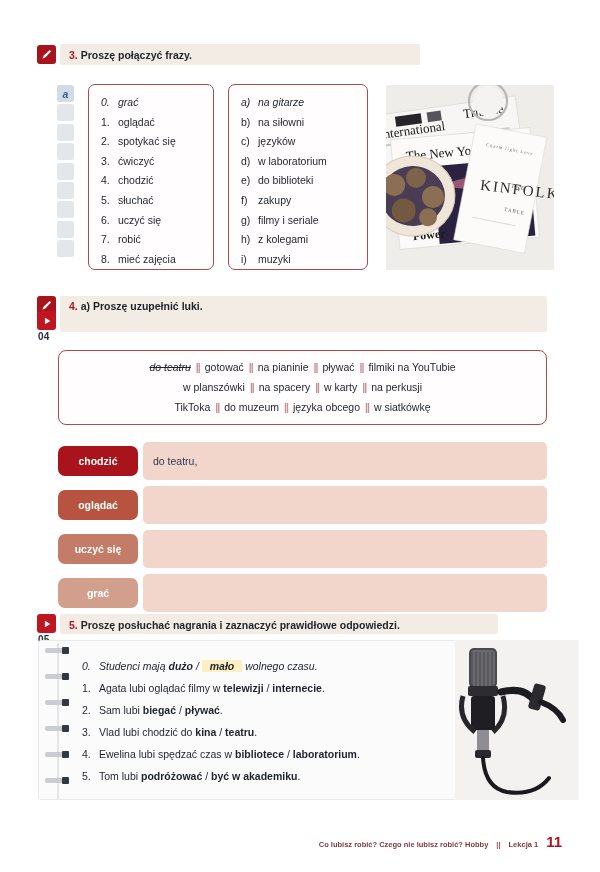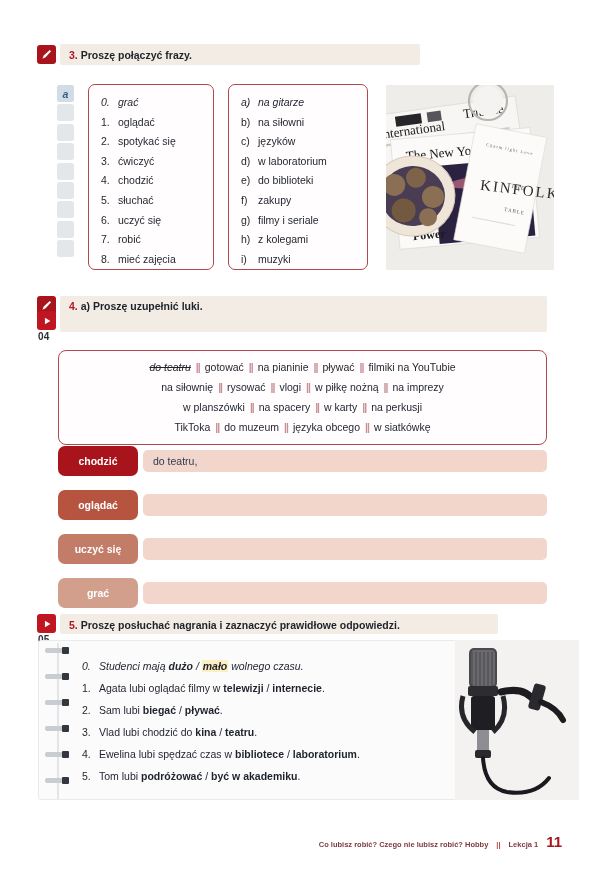--- a/index.html
+++ b/index.html
@@ -100,21 +100,21 @@
     position: absolute; left: 58px; width: 489px; height: 30px;
     display: flex; align-items: center;
   }
   .ans-label {
     width: 80px; height: 30px; border-radius: 7px;
     display: flex; align-items: center; justify-content: center;
     color: #ffffff; font-size: 10.5px; font-weight: bold;
     flex-shrink: 0; z-index: 2;
   }
   .ans-line {
-    flex: 1; height: 22px; margin-left: 5px;
+    flex: 1; height: 38px; margin-left: 5px;
     background: #f2d5cb; border-radius: 5px;
     display: flex; align-items: center;
     padding-left: 10px;
     font-size: 10.5px; color: #2f3b52;
   }
 
   
   .notebook {
     position: absolute; left: 38px; top: 640px;
     width: 460px; height: 160px;
@@ -143,21 +143,21 @@
     position: absolute; left: 57px; top: 643px;
     width: 1.5px; height: 156px; background: #e3e5e8;
   }
   .q-list { position: absolute; left: 82px; top: 655px; width: 380px; }
   .q-row {
     display: flex; font-size: 10.5px; line-height: 22px; color: #1e222b;
   }
   .q-row .qn { width: 17px; flex-shrink: 0; }
   .q-row.example { font-style: italic; }
   .q-row b { font-weight: bold; }
-  .hl { background: #fcf0c2; padding: 0 1px; }
+  .hl { background: #fcf0c2; padding: 0 8px; }
 
   
   .footer {
     position: absolute; left: 0; bottom: 22px; width: 600px;
     display: flex; align-items: baseline; justify-content: flex-end;
     padding-right: 38px; gap: 8px;
   }
   .footer-text { font-size: 7.5px; color: #7d3a3f; font-weight: bold; }
   .footer-sep { color: #b0484c; }
   .footer-page { font-size: 15px; font-weight: bold; color: #a8131c; }
@@ -325,23 +325,20 @@
       <path d="M3.5 2 L10 6 L3.5 10 Z" fill="#fff"></path>
     </svg>
 </div>
 <div class="audio-num" style="left:38px; top:331px;">04</div>
 
 <div class="wordbank">
   <div class="wb-line">
     <span class="wb-used">do teatru</span><span class="wb-sep">||</span><span>gotować</span><span class="wb-sep">||</span><span>na pianinie</span><span class="wb-sep">||</span><span>pływać</span><span class="wb-sep">||</span><span>filmiki na YouTubie</span>
   </div>
   <div class="wb-line">
-    <span>na siłownię</span><span class="wb-sep">||</span><span>rysować</span><span class="wb-sep">||</span><span>vlogi</span><span class="wb-sep">||</span><span>w piłkę nożną</span><span class="wb-sep">||</span><span>na imprezy</span>
-  </div>
-  <div class="wb-line">
     <span>w planszówki</span><span class="wb-sep">||</span><span>na spacery</span><span class="wb-sep">||</span><span>w karty</span><span class="wb-sep">||</span><span>na perkusji</span>
   </div>
   <div class="wb-line">
     <span>TikToka</span><span class="wb-sep">||</span><span>do muzeum</span><span class="wb-sep">||</span><span>języka obcego</span><span class="wb-sep">||</span><span>w siatkówkę</span>
   </div>
 </div>
 
 <div class="ans-row" style="top:446px;">
   <div class="ans-label" style="background:#a8131c;">chodzić</div>
   <div class="ans-line">do  teatru,</div>

